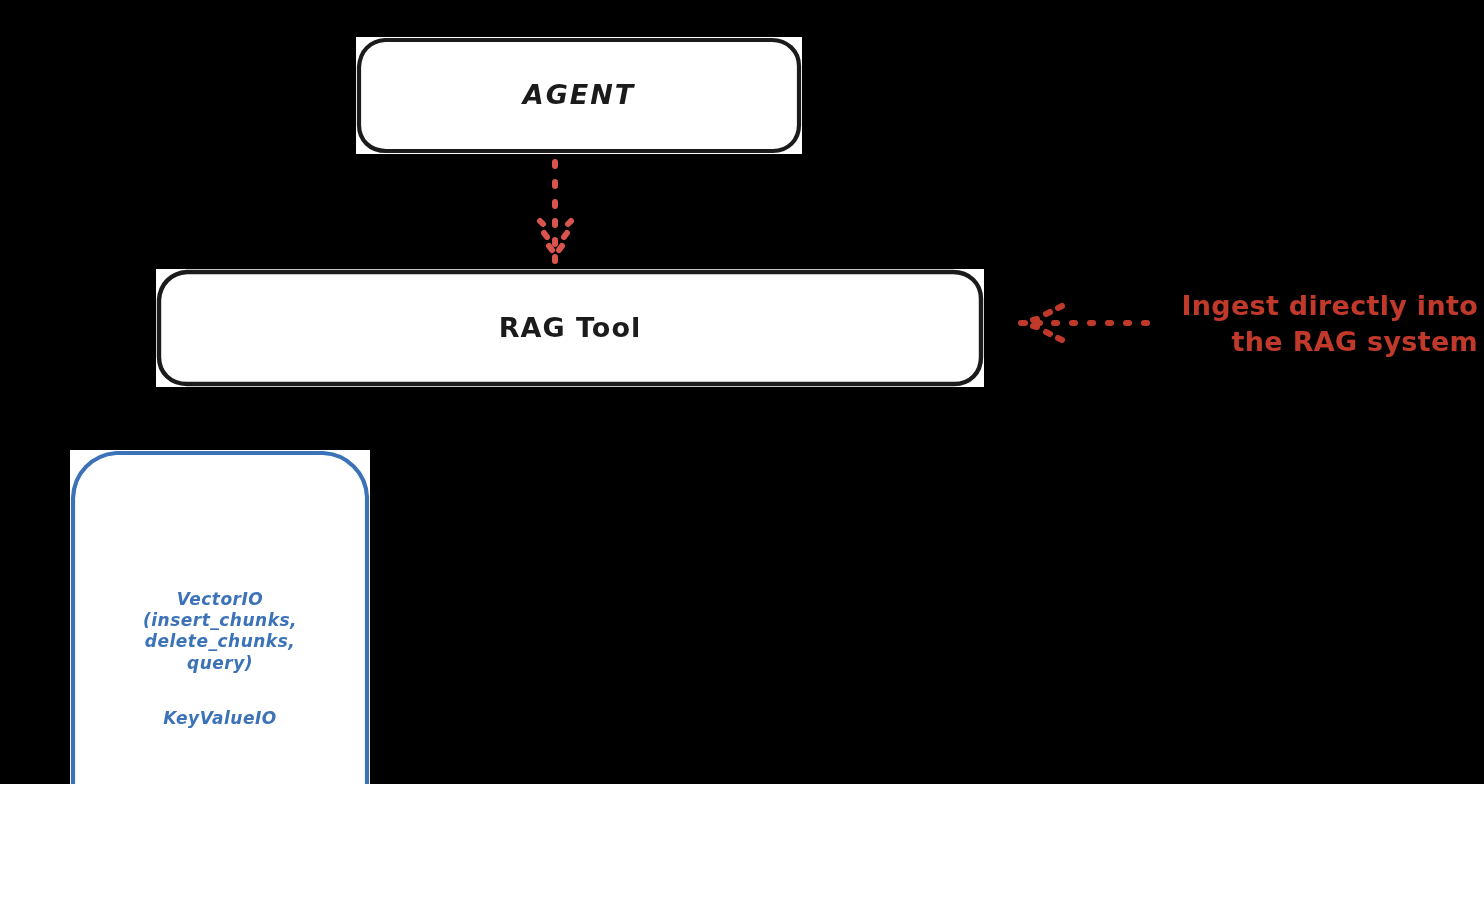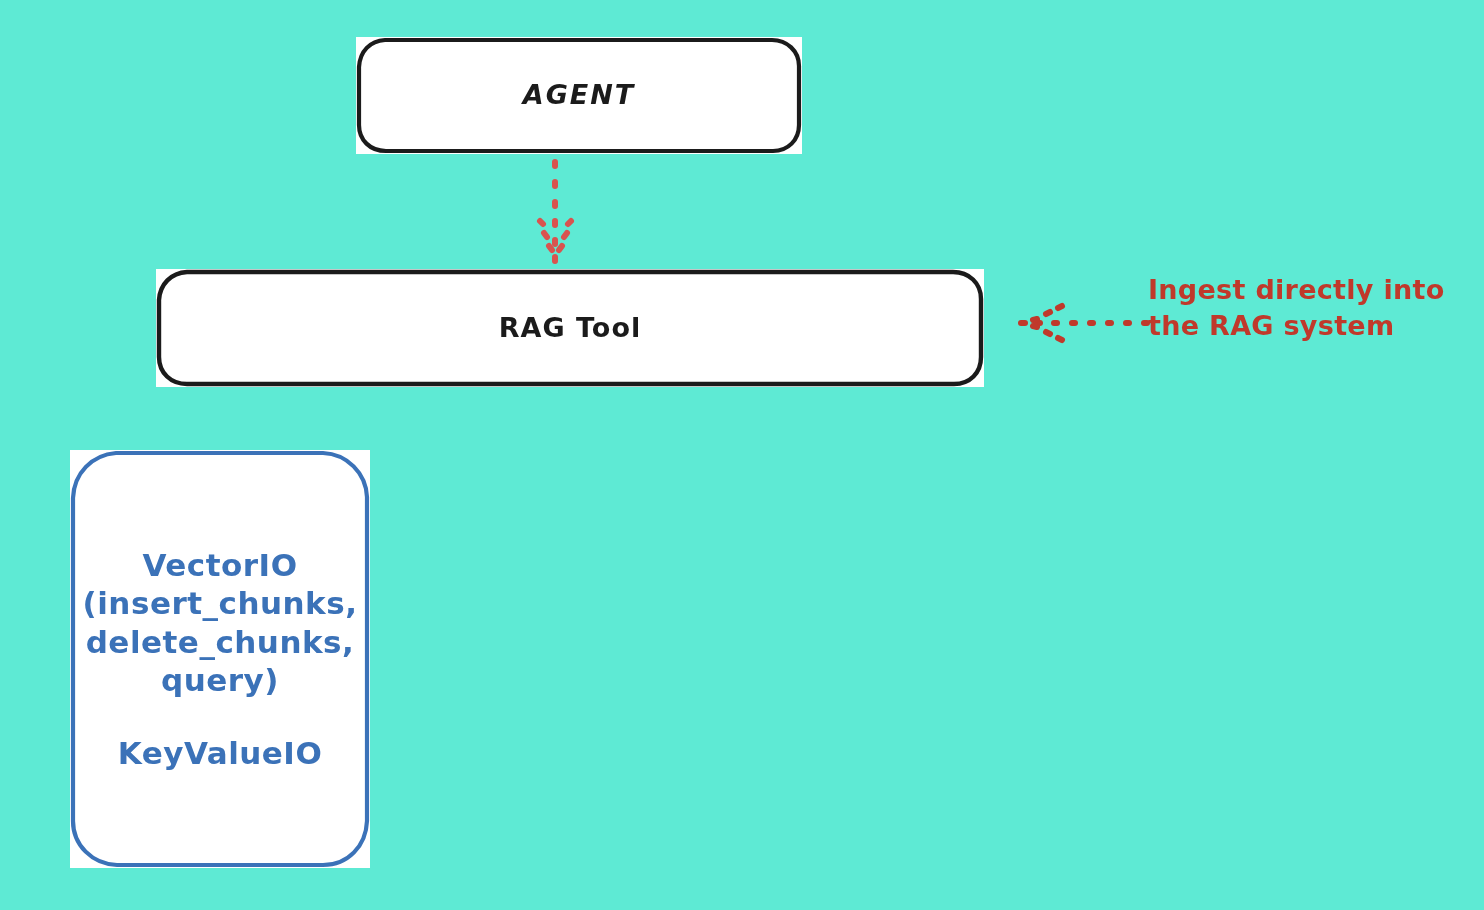--- a/index.html
+++ b/index.html
@@ -3,22 +3,22 @@
 <meta charset="utf-8">
 <style>
   html, body {
     margin: 0;
     padding: 0;
     background: #ffffff;
   }
   #canvas {
     position: relative;
     width: 1484px;
-    height: 910px;
-    background: #5eead4;
+    height: 784px;
+    background: #000000;
     overflow: hidden;
     font-family: "DejaVu Sans", sans-serif;
   }
 
   
   .node {
     position: absolute;
     box-sizing: border-box;
     display: flex;
     align-items: center;
@@ -70,23 +70,24 @@
     font-size: 27px;
     font-weight: 600;
     letter-spacing: 1px;
   }
 
   .store-node {
     flex-direction: column;
     justify-content: center;
   }
   .store-node .label {
-    font-size: 31px;
+    font-size: 17px;
     font-weight: 600;
     line-height: 1.24;
+    font-style: italic;
   }
   .store-node .label.secondary {
     margin-top: 34px;
   }
 
   #node-vector {
     left: 70px;  top: 450px;
     width: 300px; height: 418px;
   }
   #node-vector .label { color: #3b72b8; }
@@ -120,28 +121,28 @@
   .arrow path, .arrow line {
     fill: none;
     stroke-linecap: round;
     stroke-linejoin: round;
   }
 
   
   #annotation-ingest {
     position: absolute;
     left: 1148px;
-    top: 272px;
+    top: 288px;
     width: 330px;
     color: #c0392b;
     font-size: 27px;
     font-weight: 600;
     line-height: 1.35;
     white-space: pre-line;
-    text-align: left;
+    text-align: right;
     letter-spacing: 0.3px;
   }
 </style>
 </head>
 <body>
 
 <div id="canvas">
 
   <div class="node" id="node-agent">
     <svg class="frame" viewBox="0 0 446 117" preserveAspectRatio="none">

